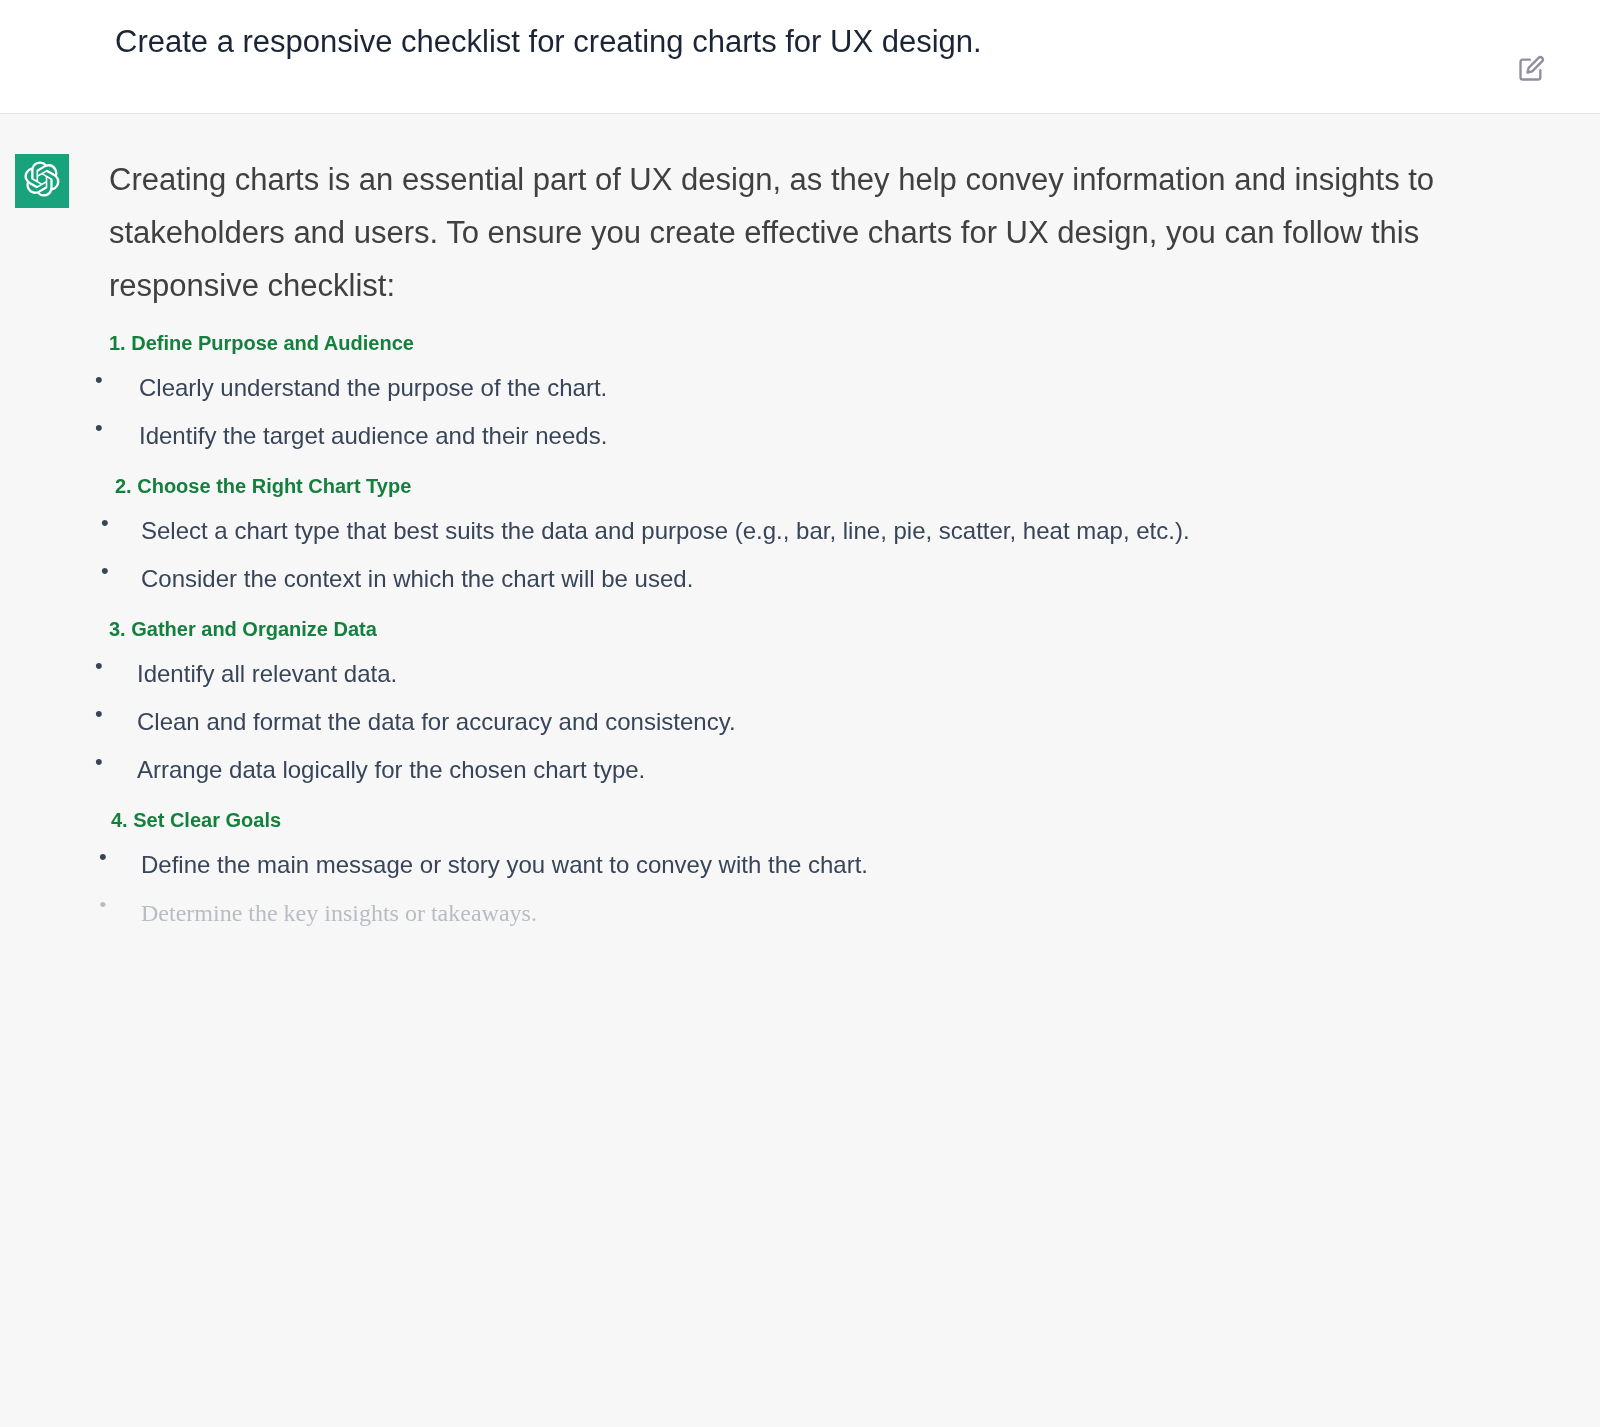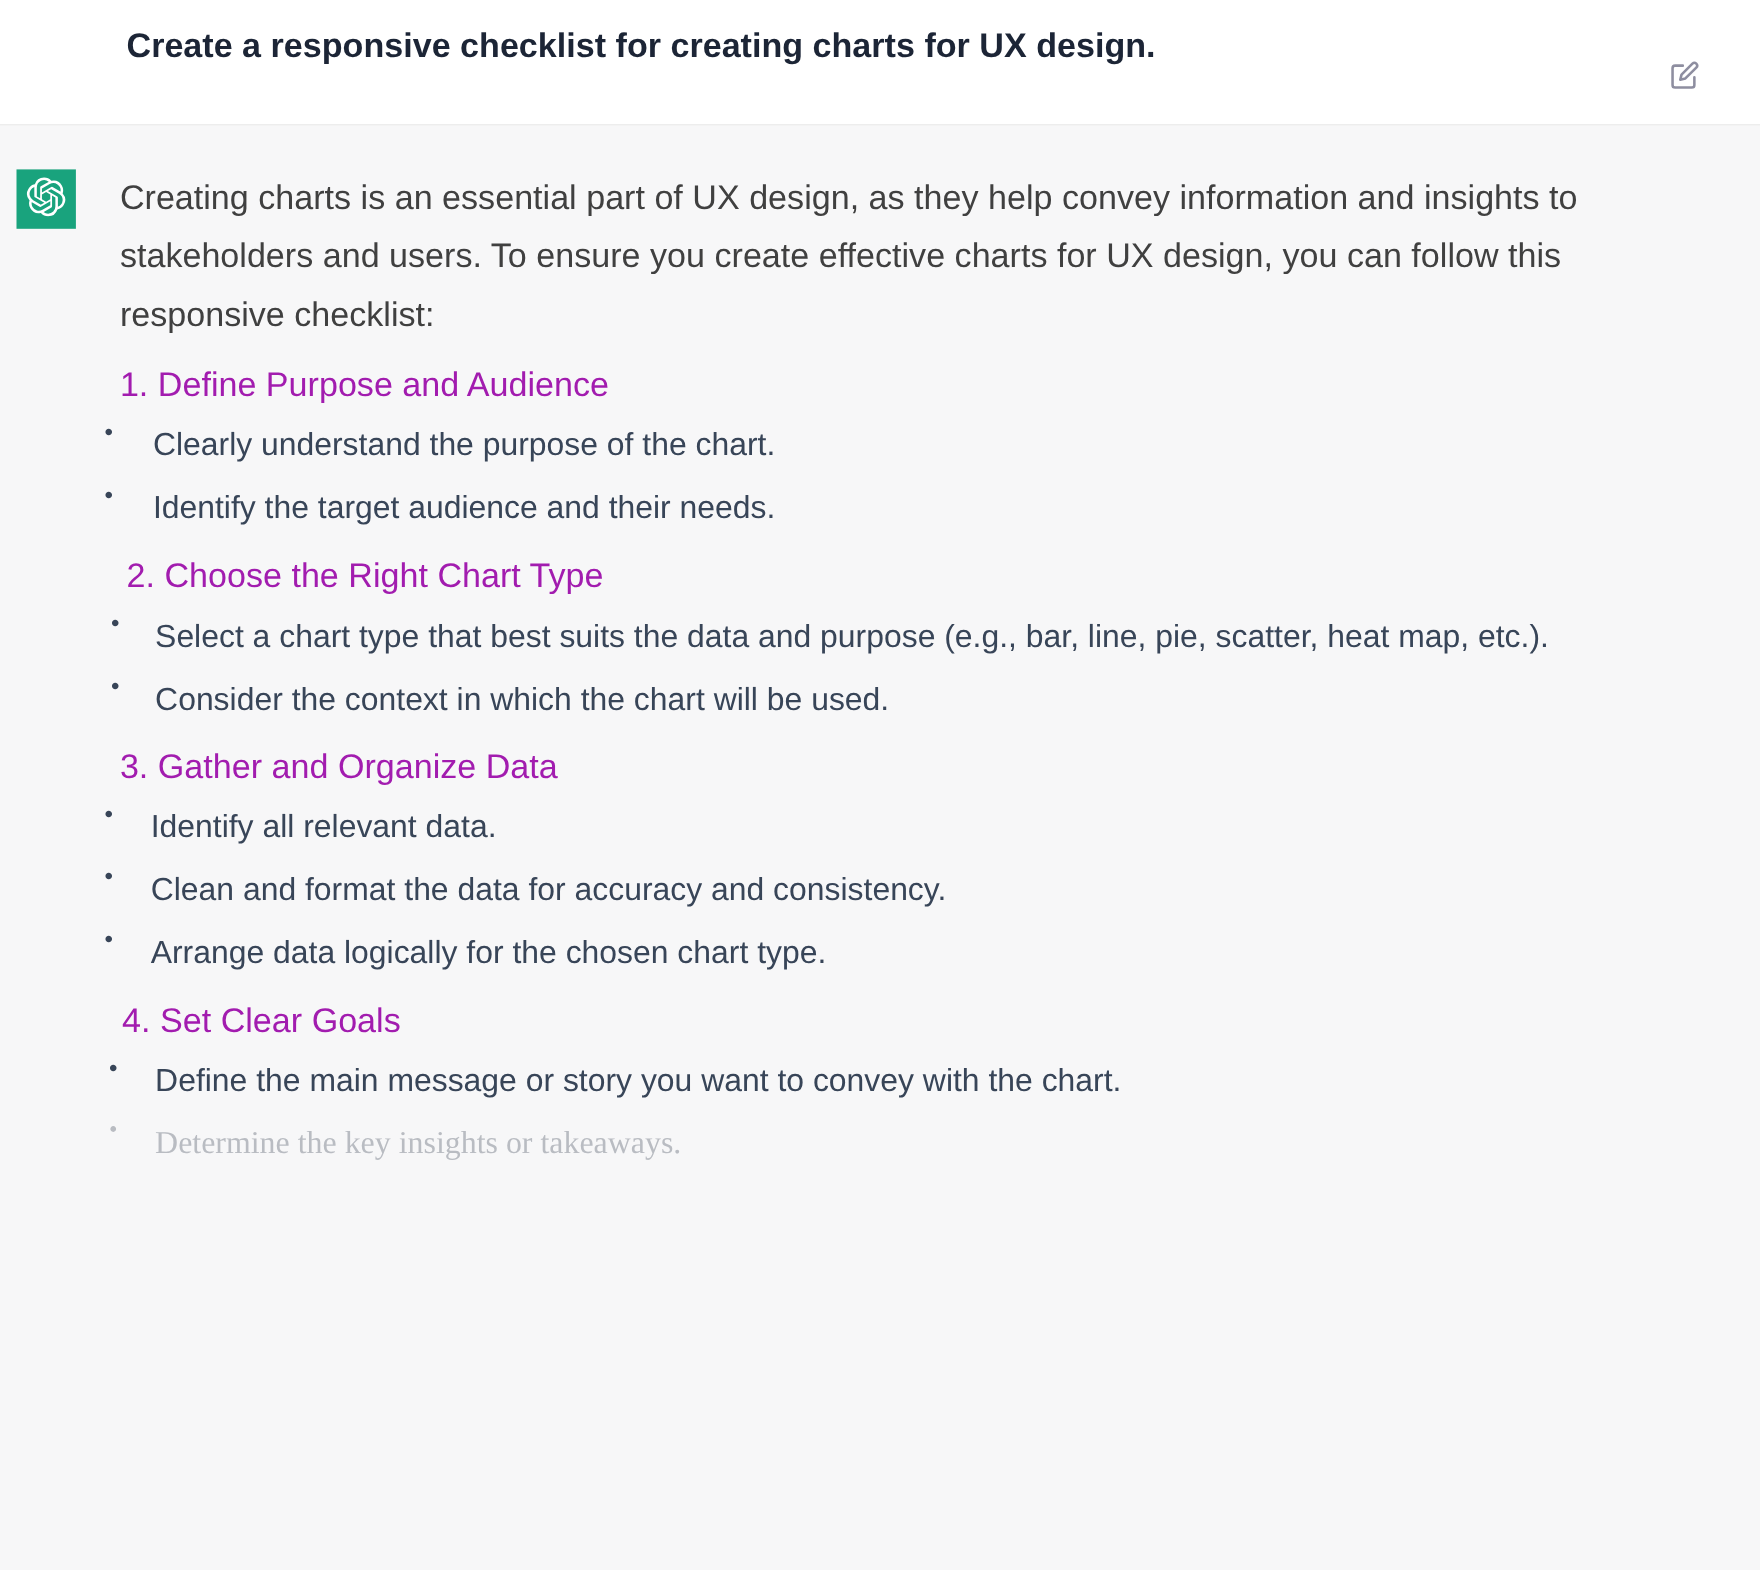--- a/index.html
+++ b/index.html
@@ -14,21 +14,21 @@
     }
     .user-section {
       background: #ffffff;
       padding: 20px 115px 50px 115px;
       border-bottom: 1px solid #e5e5e5;
       position: relative;
     }
     .user-prompt {
       font-size: 31px;
       color: #1c2536;
-      font-weight: 700;
+      font-weight: 400;
       line-height: 1.4;
     }
     .edit-icon {
       position: absolute;
       right: 55px;
       bottom: 30px;
       width: 28px;
       height: 28px;
       color: #8e8ea0;
       cursor: pointer;
@@ -59,23 +59,23 @@
       padding-right: 60px;
       position: relative;
     }
     .intro {
       font-size: 31px;
       color: #404040;
       line-height: 1.7;
       margin-bottom: 20px;
     }
     .section-heading {
-      font-size: 31px;
-      font-weight: 400;
-      color: #a21caf;
+      font-size: 20px;
+      font-weight: 700;
+      color: #15803d;
       margin-top: 8px;
       margin-bottom: 12px;
     }
     .section-heading.indent-1 {
       padding-left: 0px;
     }
     .section-heading.indent-2 {
       padding-left: 6px;
     }
     .section-heading.indent-3 {
@@ -84,21 +84,21 @@
     .section-heading.indent-4 {
       padding-left: 2px;
     }
     ul.bullets {
       list-style: none;
       margin-bottom: 18px;
     }
     ul.bullets li {
       position: relative;
       padding-left: 30px;
-      font-size: 29px;
+      font-size: 24px;
       color: #384558;
       line-height: 1.75;
       margin-bottom: 6px;
     }
     ul.bullets li::before {
       content: "•";
       position: absolute;
       left: 0;
       top: -6px;
       font-size: 22px;

